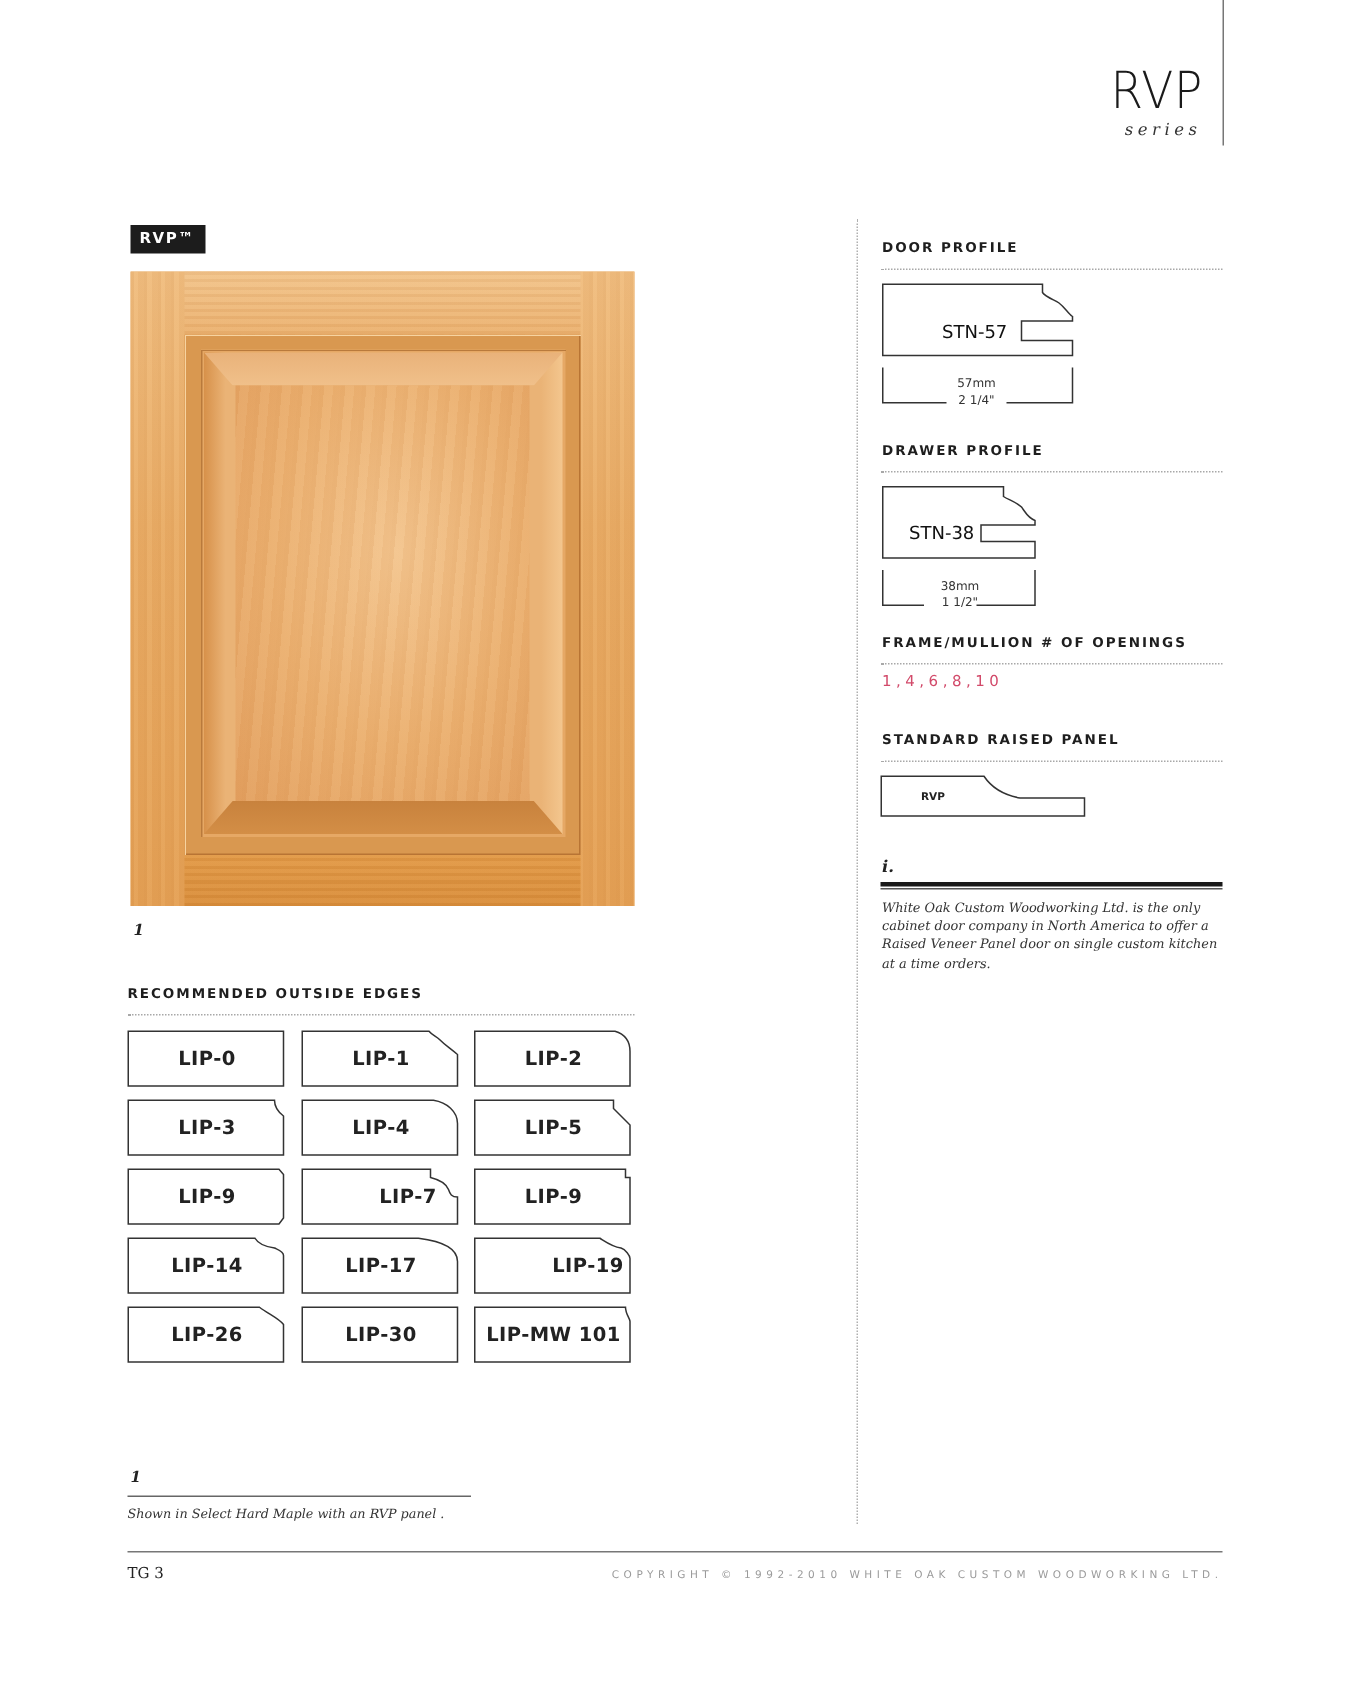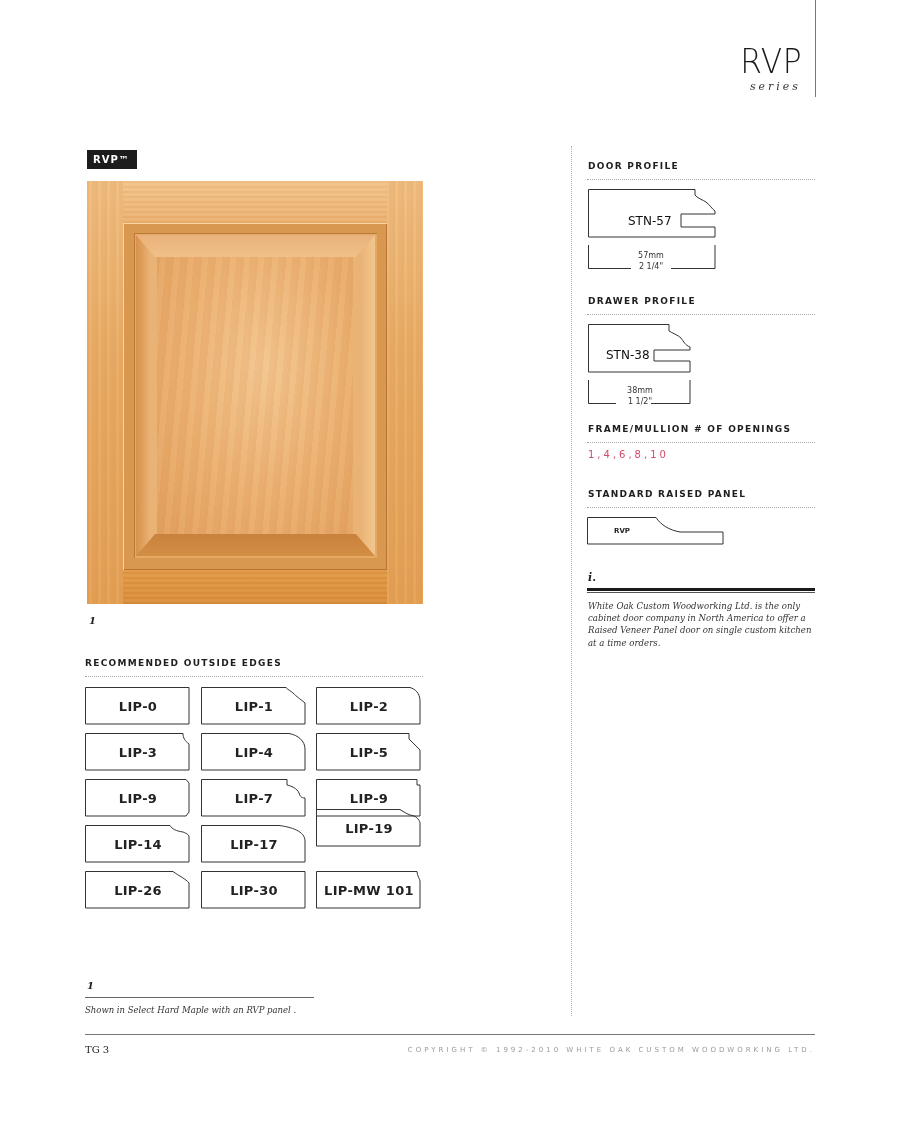--- a/index.html
+++ b/index.html
@@ -124,21 +124,21 @@
         <path d="M0.5 0.5 H93 V6 L104 17 V37 H0.5 Z" fill="none" stroke="#333" stroke-width="1"></path>
       </svg>
       <div class="lbl">LIP-5</div>
     </div>
     <div class="edge" style="left: 0px; top: 92px;">
       <svg width="106" height="39">
         <path d="M0.5 0.5 H101 L104 4 V33 L101 37 H0.5 Z" fill="none" stroke="#333" stroke-width="1"></path>
       </svg>
       <div class="lbl">LIP-9</div>
     </div>
-    <div class="edge" style="left: 116px; top: 92px;">
+    <div class="edge" style="left: 116px; top: 92px; padding-left: 36px;">
       <svg width="106" height="39">
         <path d="M0.5 0.5 H86 V6 C90 7 96 9 98 14 C99 17 100 19 104 19 V37 H0.5 Z" fill="none" stroke="#333" stroke-width="1"></path>
       </svg>
       <div class="lbl">LIP-7</div>
     </div>
     <div class="edge" style="left: 231px; top: 92px;">
       <svg width="106" height="39">
         <path d="M0.5 0.5 H101 V6 H104 V37 H0.5 Z" fill="none" stroke="#333" stroke-width="1"></path>
       </svg>
       <div class="lbl">LIP-9</div>
@@ -148,21 +148,21 @@
         <path d="M0.5 0.5 H85 C87 4 91 6 98 7 C100 8 104 9 104 12 V37 H0.5 Z" fill="none" stroke="#333" stroke-width="1"></path>
       </svg>
       <div class="lbl">LIP-14</div>
     </div>
     <div class="edge" style="left: 116px; top: 138px;">
       <svg width="106" height="39">
         <path d="M0.5 0.5 H78 C90 2 104 6 104 16 V37 H0.5 Z" fill="none" stroke="#333" stroke-width="1"></path>
       </svg>
       <div class="lbl">LIP-17</div>
     </div>
-    <div class="edge" style="left: 231px; top: 122px;">
+    <div class="edge" style="left: 231px; top: 138px; padding-left: 46px;">
       <svg width="106" height="39">
         <path d="M0.5 0.5 H84 C88 3 92 6 98 7 C101 8 104 12 104 14 V37 H0.5 Z" fill="none" stroke="#333" stroke-width="1"></path>
       </svg>
       <div class="lbl">LIP-19</div>
     </div>
     <div class="edge" style="left: 0px; top: 184px;">
       <svg width="106" height="39">
         <path d="M0.5 0.5 H88 C94 5 101 8 104 12 V37 H0.5 Z" fill="none" stroke="#333" stroke-width="1"></path>
       </svg>
       <div class="lbl">LIP-26</div>

